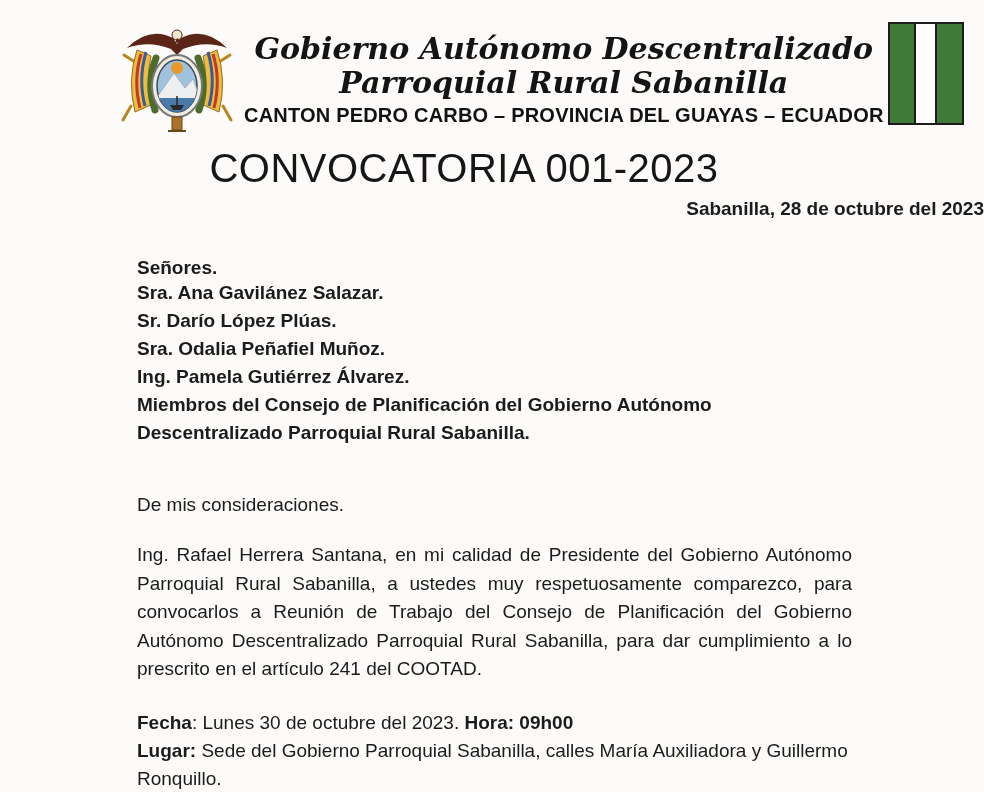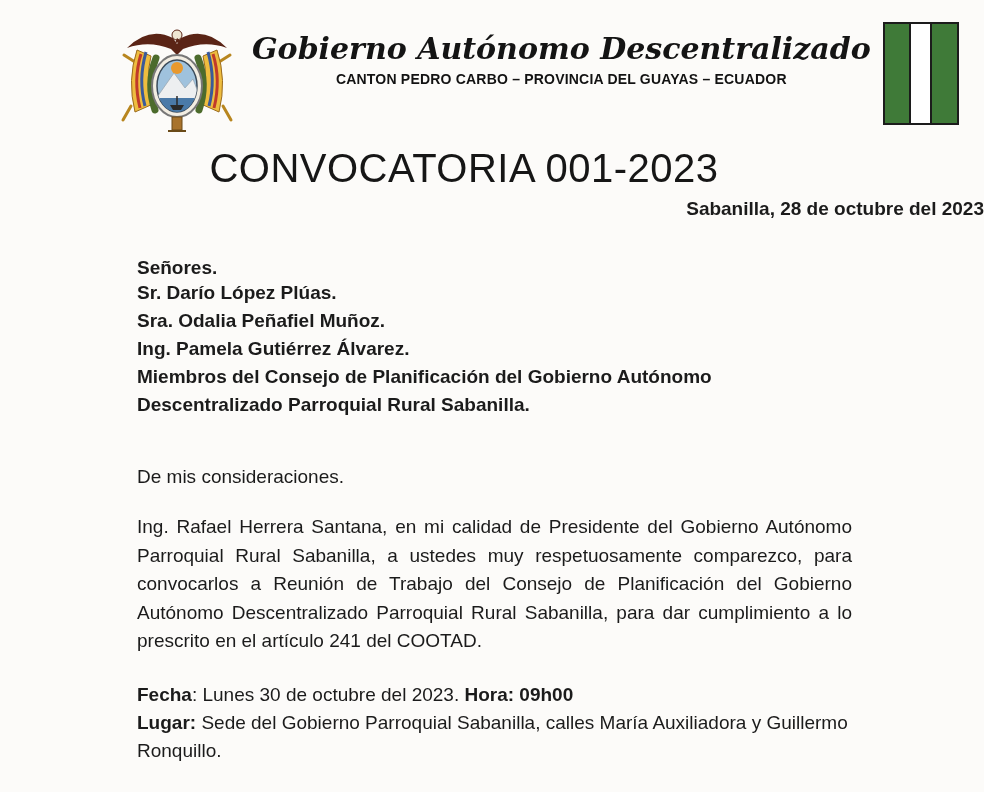--- a/index.html
+++ b/index.html
@@ -9,36 +9,36 @@
     background:#fcfbf9;
     font-family:"Liberation Sans", sans-serif;
     color:#1b1b1b;
     overflow:hidden;
   }
   
   .header {
     display:flex;
     align-items:flex-start;
     padding:18px 118px 0 114px;
-    gap:12px;
+    gap:4px;
   }
   .arms { width:126px; height:118px; flex:0 0 auto; }
   .arms svg { display:block; }
   .titles { flex:1 1 auto; text-align:center; padding-top:14px; }
   .t1, .t2 {
     font-family:"DejaVu Serif", serif;
     font-style:italic;
     font-weight:600;
     font-size:30px;
     line-height:1.12;
     color:#141414;
     white-space:nowrap;
   }
   .t3 {
-    font-size:14px;
+    font-size:20px;
     font-weight:700;
     letter-spacing:0.2px;
     margin-top:5px;
     color:#121212;
     white-space:nowrap;
   }
   .flag {
     flex:0 0 auto;
     width:72px; height:99px;
     border:2px solid #1c1c1c;
@@ -128,38 +128,40 @@
           <path d="M55 87 h14 l-3 5 h-8 z" fill="#2a2a2a"></path>
         </g>
 
         <rect x="57" y="99" width="10" height="13" fill="#a8732c" stroke="#6a4a18" stroke-width="1"></rect>
         <path d="M53 113 h18" stroke="#6a4a18" stroke-width="2"></path>
       </svg>
     </div>
 
     <div class="titles">
       <div class="t1">Gobierno Autónomo Descentralizado</div>
+      <div class="t2">Parroquial Rural Sabanilla</div>
       <div class="t3">CANTON PEDRO CARBO – PROVINCIA DEL GUAYAS – ECUADOR</div>
     </div>
 
     <div class="flag">
       <div class="stripe green"></div>
       <div class="stripe white"></div>
       <div class="stripe green"></div>
     </div>
   </div>
 
   <div class="doc-title">CONVOCATORIA 001-2023</div>
 
   <div class="dateline">Sabanilla, 28 de octubre del 2023</div>
 
   <div class="content">
 
     <div class="recipients">
       <div class="rec-head">Señores.</div>
+      <div class="rec">Sra. Ana Gavilánez Salazar.</div>
       <div class="rec">Sr. Darío López Plúas.</div>
       <div class="rec">Sra. Odalia Peñafiel Muñoz.</div>
       <div class="rec">Ing. Pamela Gutiérrez Álvarez.</div>
       <div class="rec">Miembros del Consejo de Planificación del Gobierno Autónomo Descentralizado Parroquial Rural Sabanilla.</div>
     </div>
 
     <p class="salutation">De mis consideraciones.</p>
 
     <p class="body-par">Ing. Rafael Herrera Santana, en mi calidad de Presidente del Gobierno Autónomo Parroquial Rural Sabanilla, a ustedes muy respetuosamente comparezco, para convocarlos a Reunión de Trabajo del Consejo de Planificación del Gobierno Autónomo Descentralizado Parroquial Rural Sabanilla, para dar cumplimiento a lo prescrito en el artículo 241 del COOTAD.</p>
 

